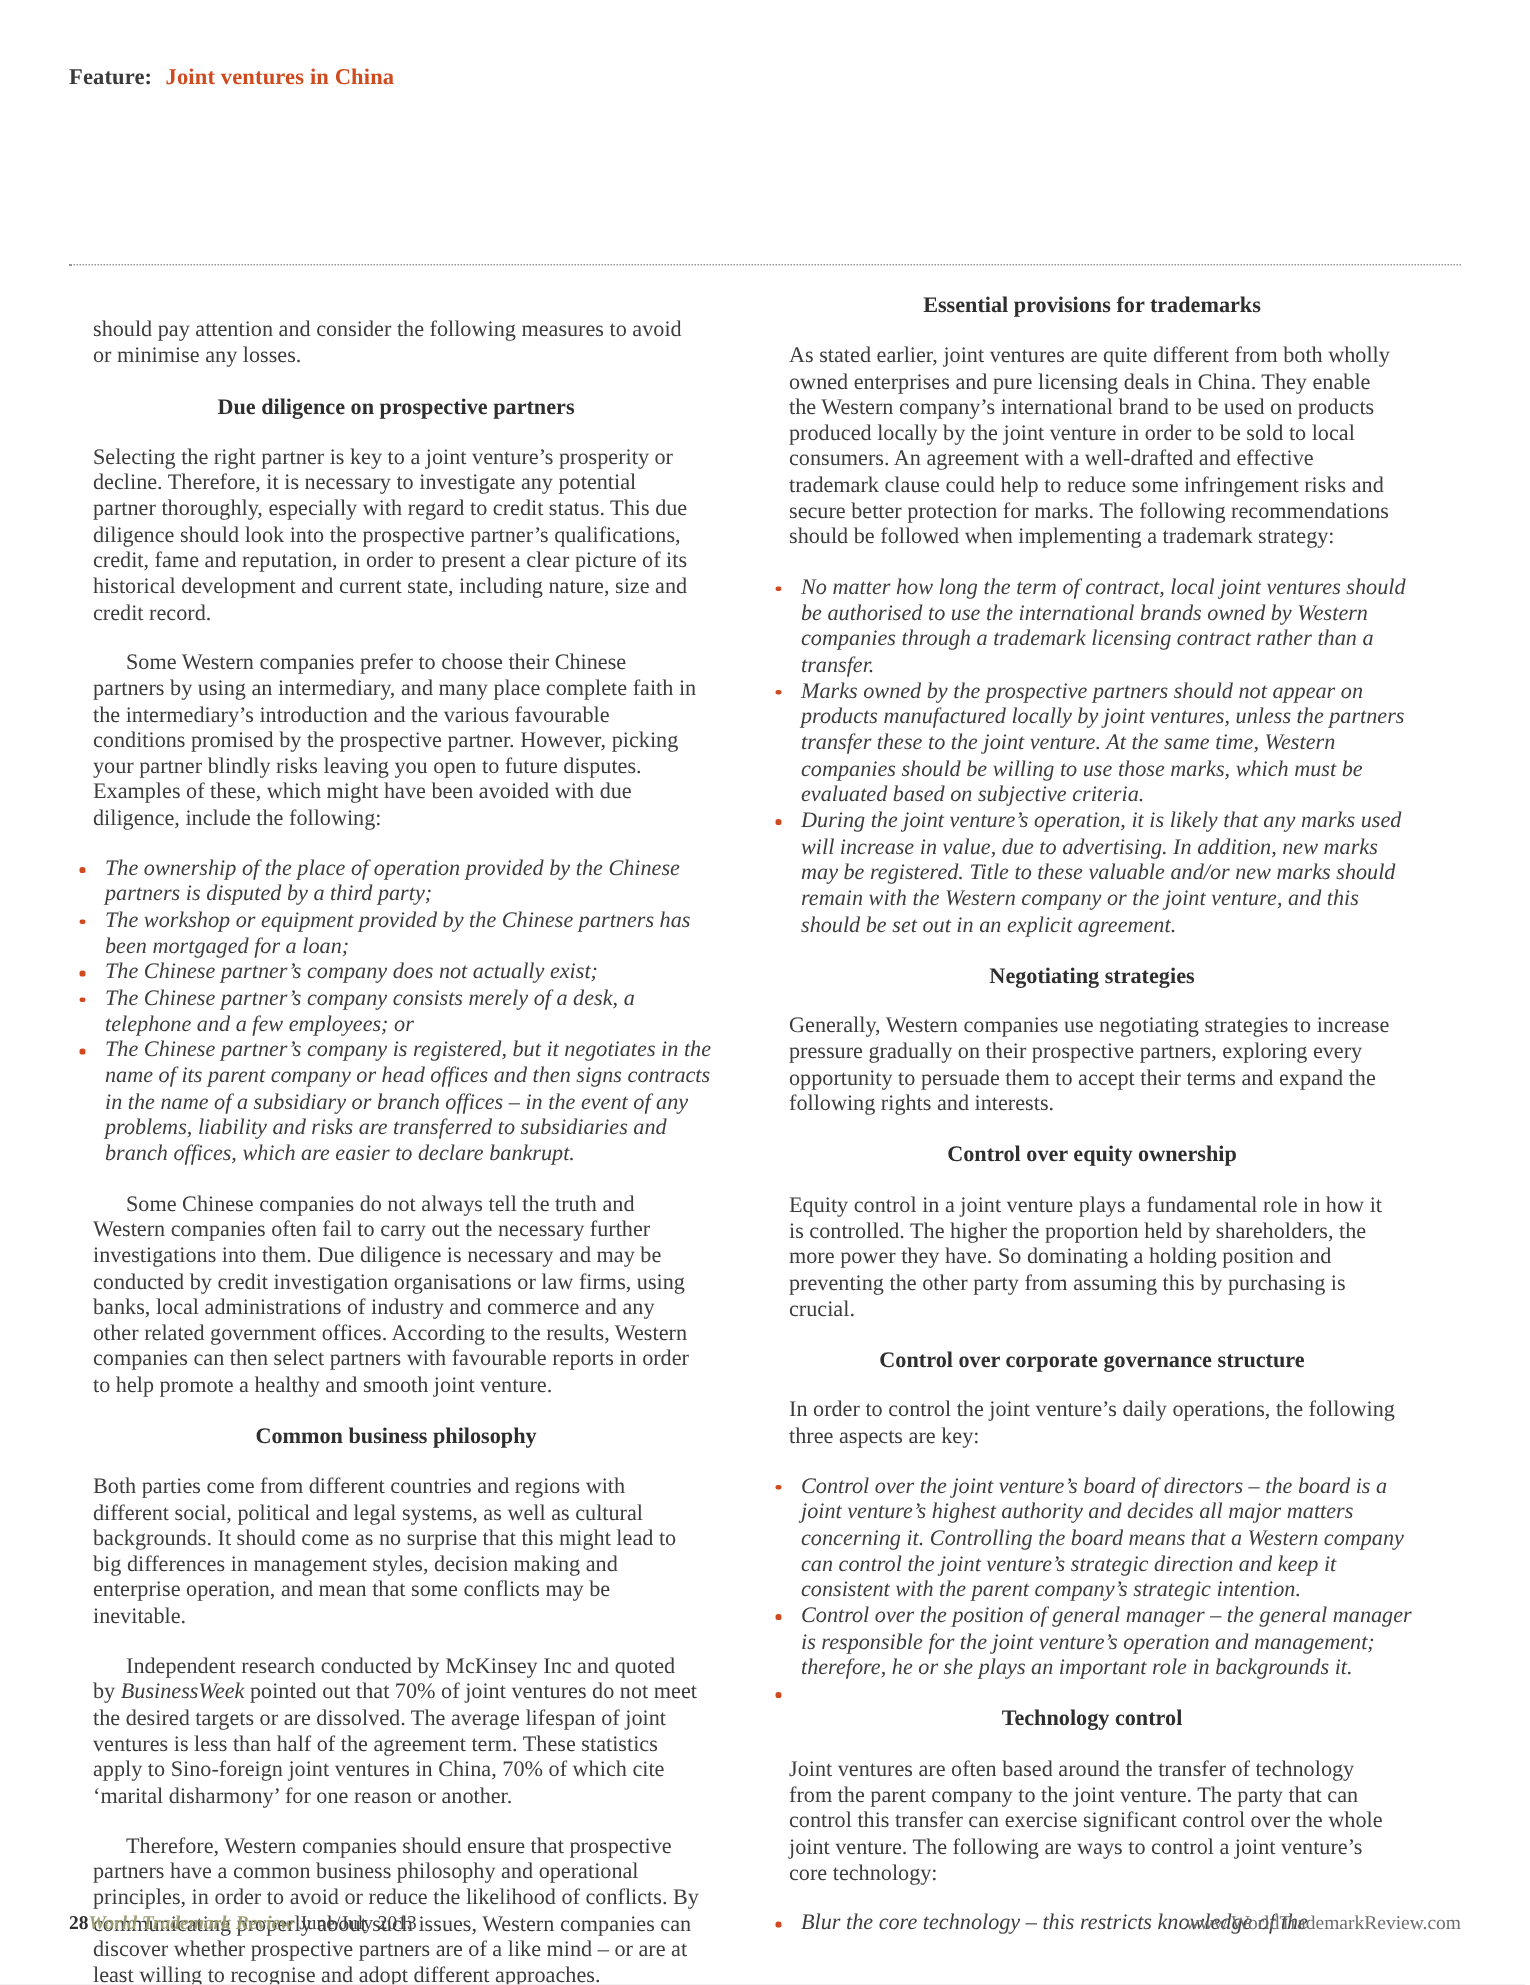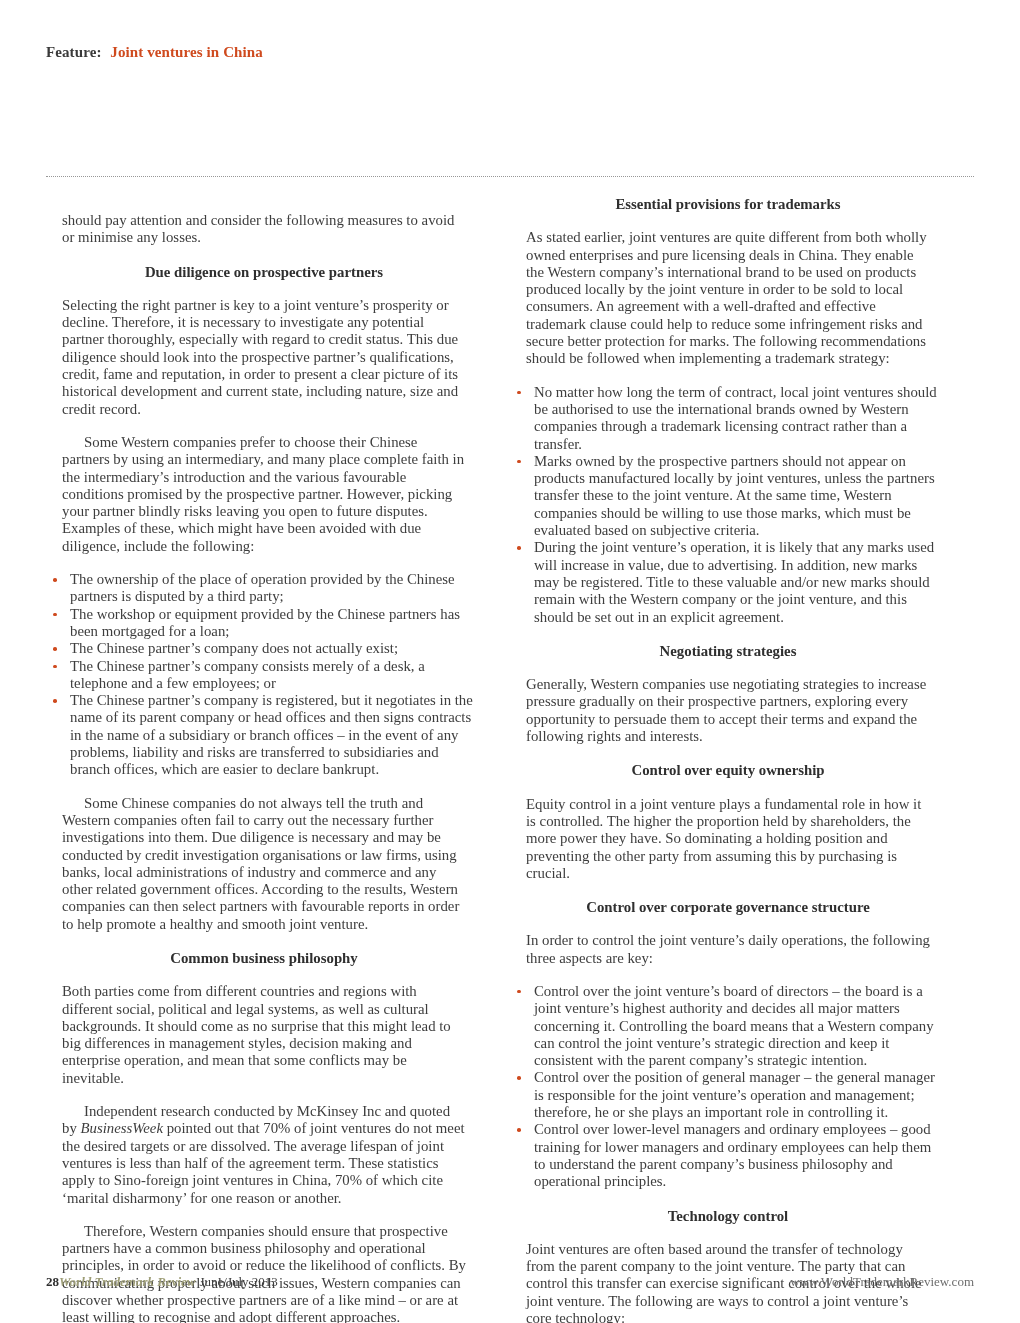--- a/index.html
+++ b/index.html
@@ -38,20 +38,21 @@
     font-size:14.8px;line-height:17.3px;
     font-weight:bold;color:#2f2f2f;text-align:center;
   }
   .heading.first{margin-top:0;}
   .indent{text-indent:22px;}
   .gap{margin-top:17.3px;}
   ul.bullets{list-style:none;margin:0;padding:0;}
   ul.bullets li{
     position:relative;
     padding-left:24px;
+    font-style:italic;
   }
   ul.bullets .dot{
     position:absolute;left:7px;top:7px;
     width:3.5px;height:3.5px;border-radius:50%;
     background:#cf4a1e;
   }
   em{font-style:italic;}
   .page-footer{
     position:absolute;left:46px;right:46px;top:1274px;
     display:flex;justify-content:space-between;align-items:baseline;
@@ -143,25 +144,24 @@
       <h3 class="heading">Control over corporate governance structure</h3>
       <p>In order to control the joint venture’s daily operations, the following three aspects are key:</p>
 
       <ul class="bullets">
         <li>
           <span class="dot"></span>
           <span>Control over the joint venture’s board of directors – the board is a joint venture’s highest authority and decides all major matters concerning it. Controlling the board means that a Western company can control the joint venture’s strategic direction and keep it consistent with the parent company’s strategic intention.</span>
         </li>
         <li>
           <span class="dot"></span>
-          <span>Control over the position of general manager – the general manager is responsible for the joint venture’s operation and management; therefore, he or she plays an important role in controlling it.</span>
+          <span>Control over the position of general manager – the general manager is responsible for the joint venture’s operation and management; therefore, he or she plays an important role in backgrounds it.</span>
         </li>
         <li>
           <span class="dot"></span>
-          <span>Control over lower-level managers and ordinary employees – good training for lower managers and ordinary employees can help them to understand the parent company’s business philosophy and operational principles.</span>
         </li>
       </ul>
 
       <h3 class="heading">Technology control</h3>
       <p>Joint ventures are often based around the transfer of technology from the parent company to the joint venture. The party that can control this transfer can exercise significant control over the whole joint venture. The following are ways to control a joint venture’s core technology:</p>
 
       <ul class="bullets">
         <li>
           <span class="dot"></span>
           <span>Blur the core technology – this restricts knowledge of the</span>

